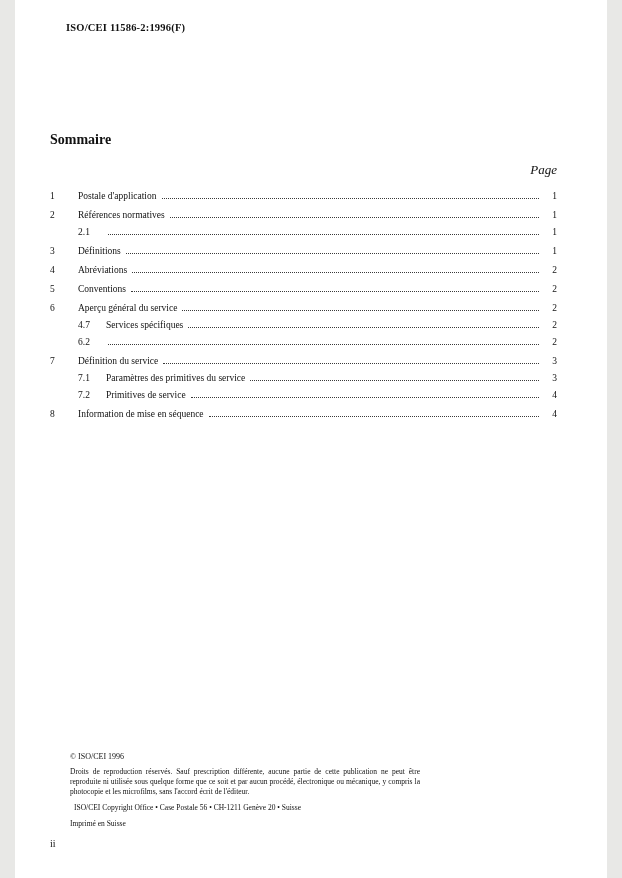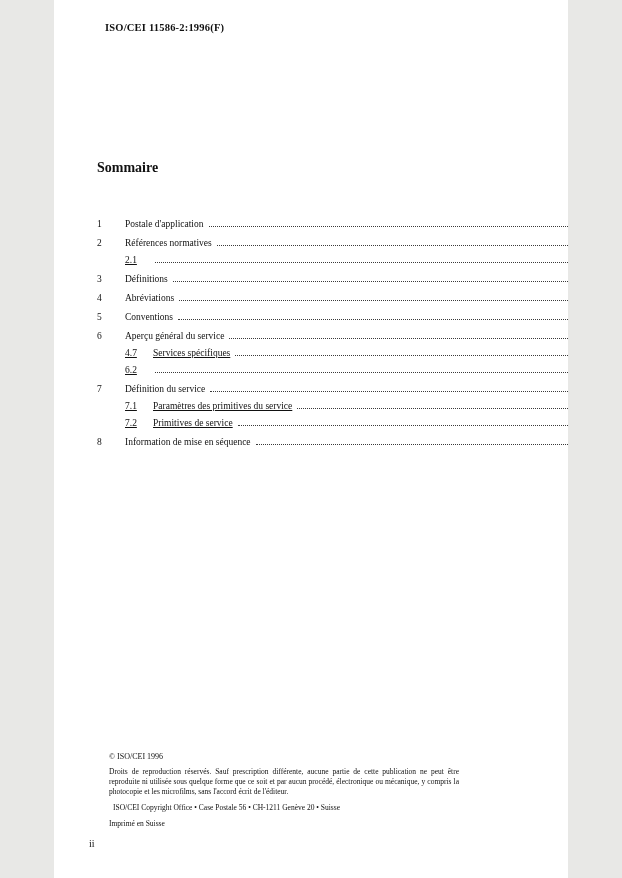--- a/index.html
+++ b/index.html
@@ -2,44 +2,43 @@
 <html><head>
 <meta charset="utf-8">
 <style>
   html, body {
     margin: 0;
     padding: 0;
     background: #e8e8e6;
   }
   .page {
     position: relative;
-    width: 514px;
+    width: 592px;
     height: 878px;
     margin: 0 auto;
     background: #ffffff;
     font-family: "Liberation Serif", "DejaVu Serif", serif;
     color: #111111;
     overflow: hidden;
   }
 
   .doc-header {
     position: absolute;
     top: 22px;
     left: 51px;
     font-size: 10.5px;
     font-weight: bold;
     letter-spacing: 0.2px;
   }
 
   .toc-block {
     position: absolute;
     top: 132px;
-    left: 43px;
+    left: 35px;
     width: 507px;
-    margin-top: 28px;
   }
   .toc-title {
     font-size: 14px;
     font-weight: bold;
     margin: 0 0 14px 0;
   }
   .page-label {
     text-align: right;
     font-style: italic;
     font-size: 13px;
@@ -57,21 +56,20 @@
   }
   .toc-row.level-1 {
     margin-top: 2px;
   }
   .toc-row.level-1 .num {
     width: 28px;
     flex: 0 0 28px;
   }
   .toc-row.level-2 {
     padding-left: 28px;
-    text-decoration: underline;
   }
   .toc-row.level-2 .num {
     width: 28px;
     flex: 0 0 28px;
   }
   .toc-row .title {
     white-space: nowrap;
     padding-right: 3px;
   }
   .toc-row .leader {

